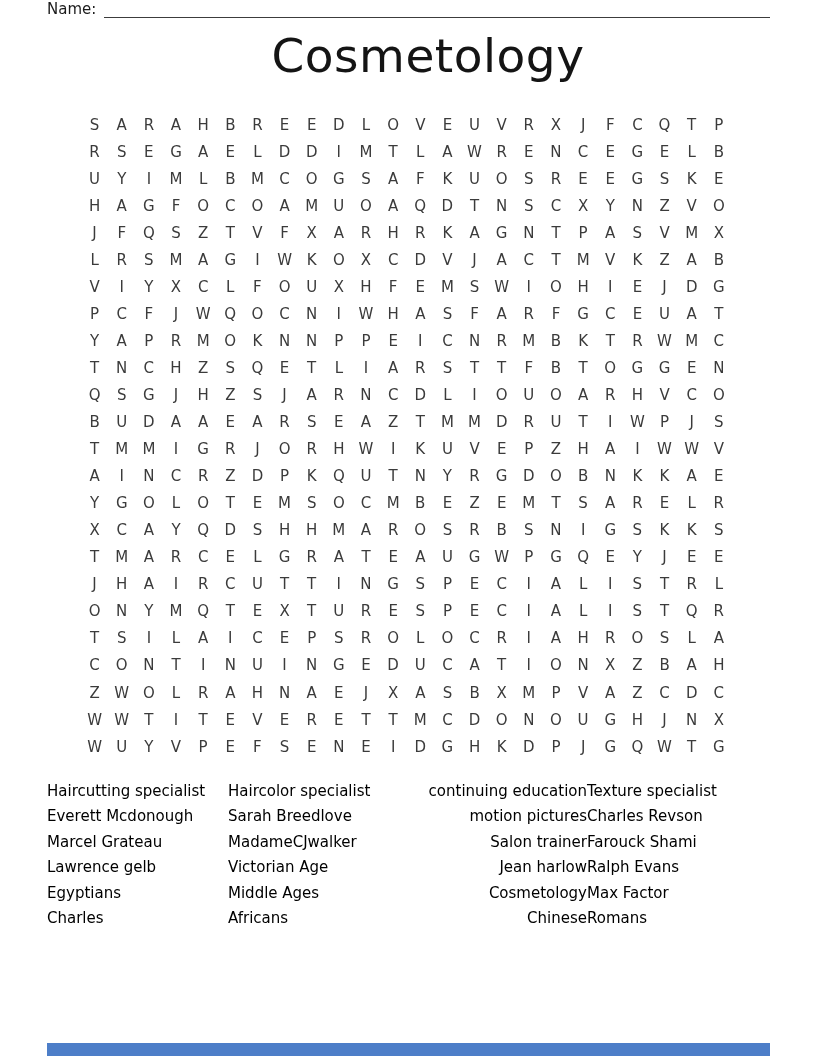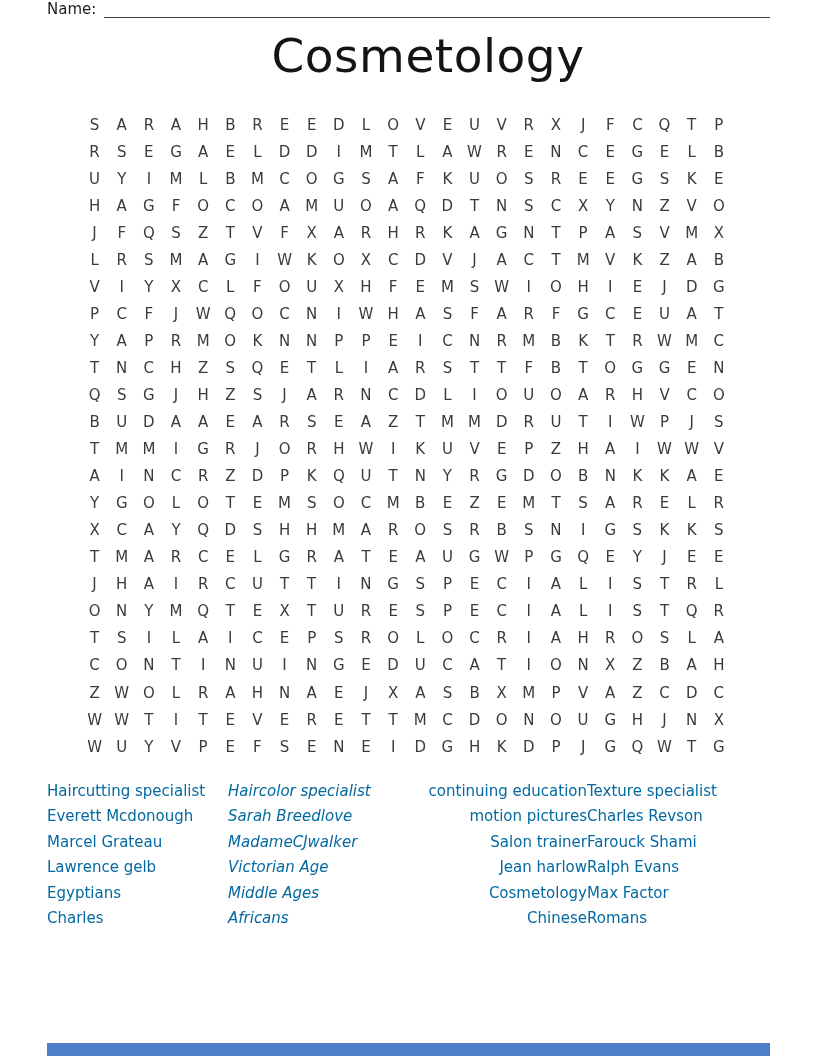--- a/index.html
+++ b/index.html
@@ -70,27 +70,27 @@
   
   .words {
     position: absolute;
     left: 47px;
     top: 779px;
     display: flex;
     align-items: flex-start;
   }
   .word-col { display: block; }
   .word-col:nth-child(1) { width: 181px; }
-  .word-col:nth-child(2) { width: 180px; font-style: italic; }
+  .word-col:nth-child(2) { width: 180px; }
   .word-col:nth-child(3) { width: 179px; text-align: right; }
   .word-col:nth-child(4) { width: auto; }
   .word {
     font-size: 15px;
     line-height: 25.4px;
-    color: #0369a1;
+    color: #000000;
     white-space: nowrap;
   }
 
   
   .footer-bar {
     position: absolute;
     left: 47px;
     bottom: 0;
     width: 723px;
     height: 13px;

